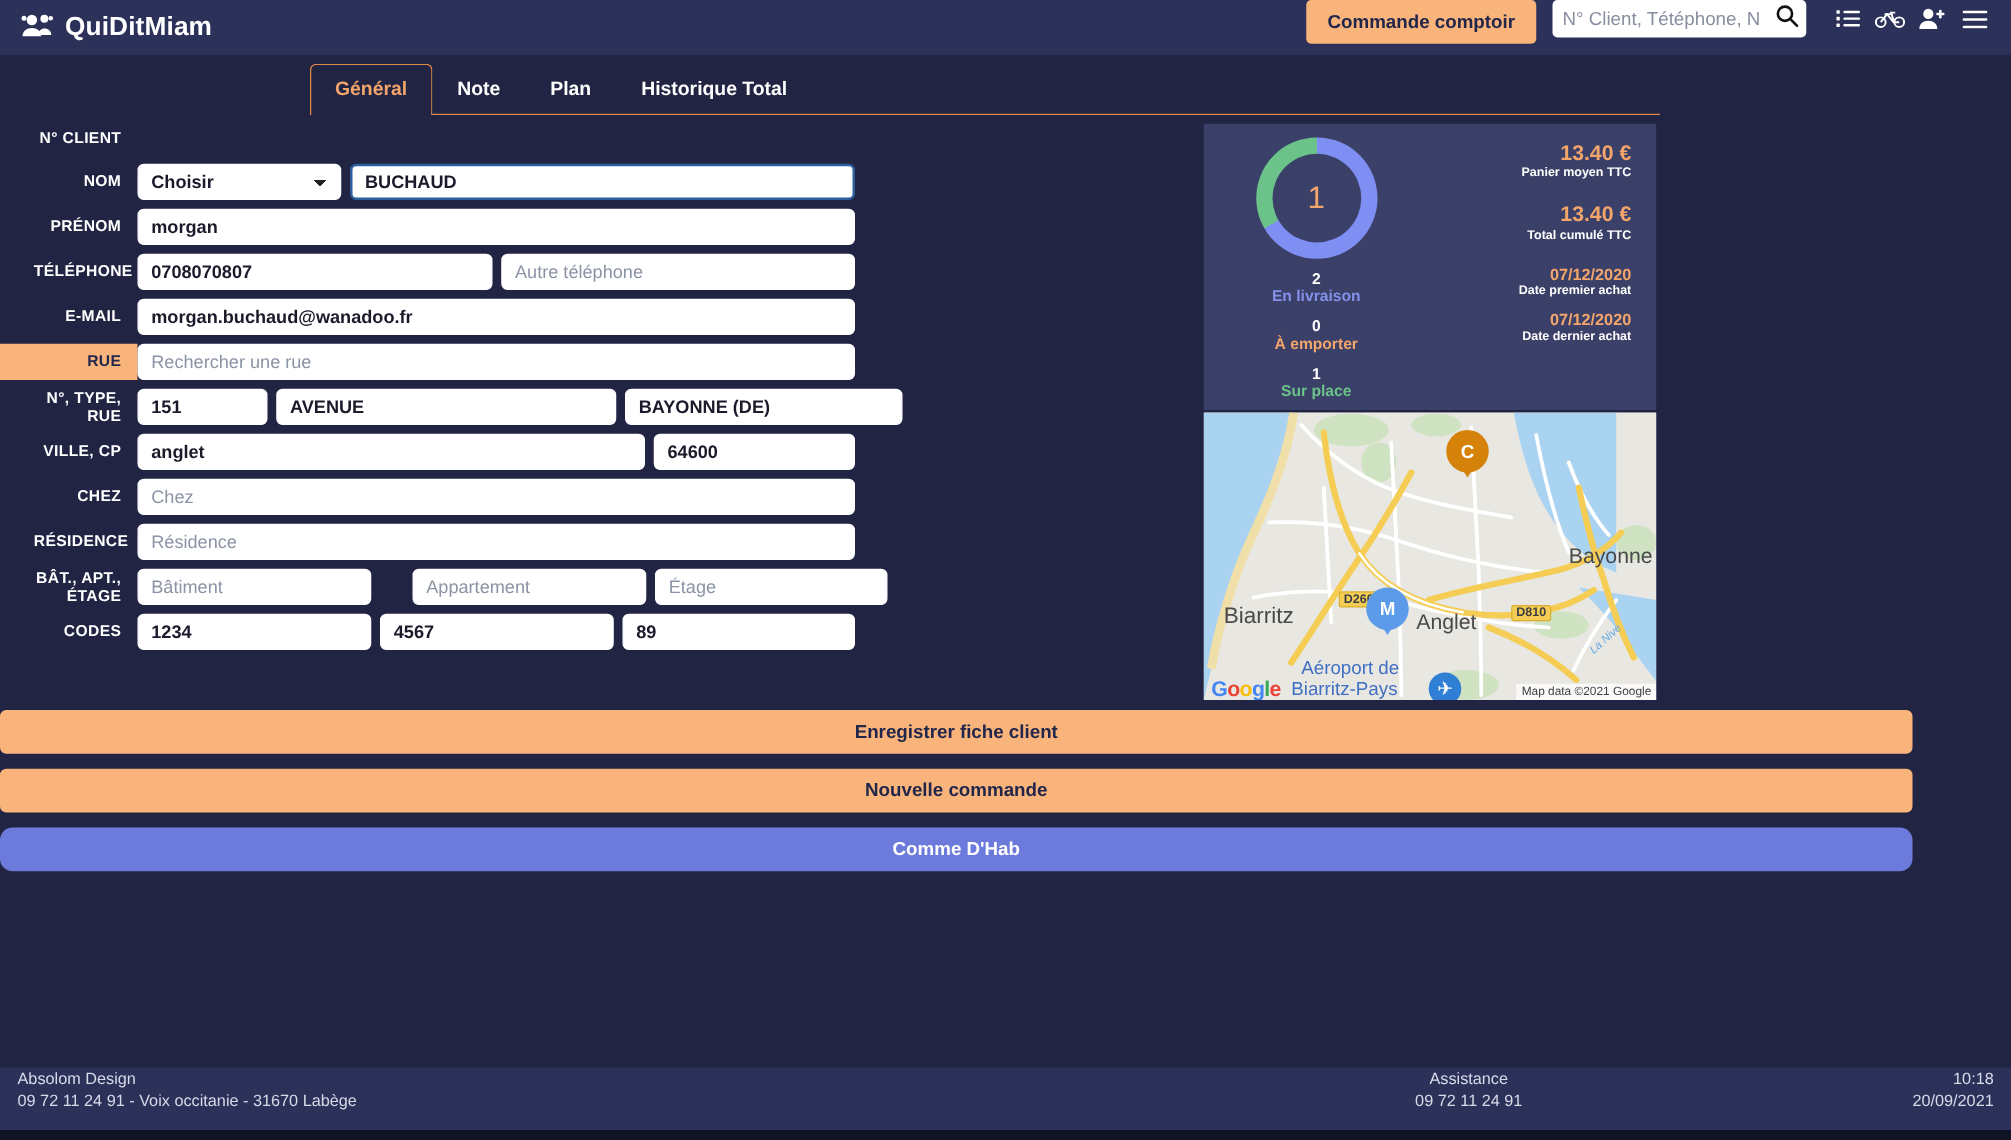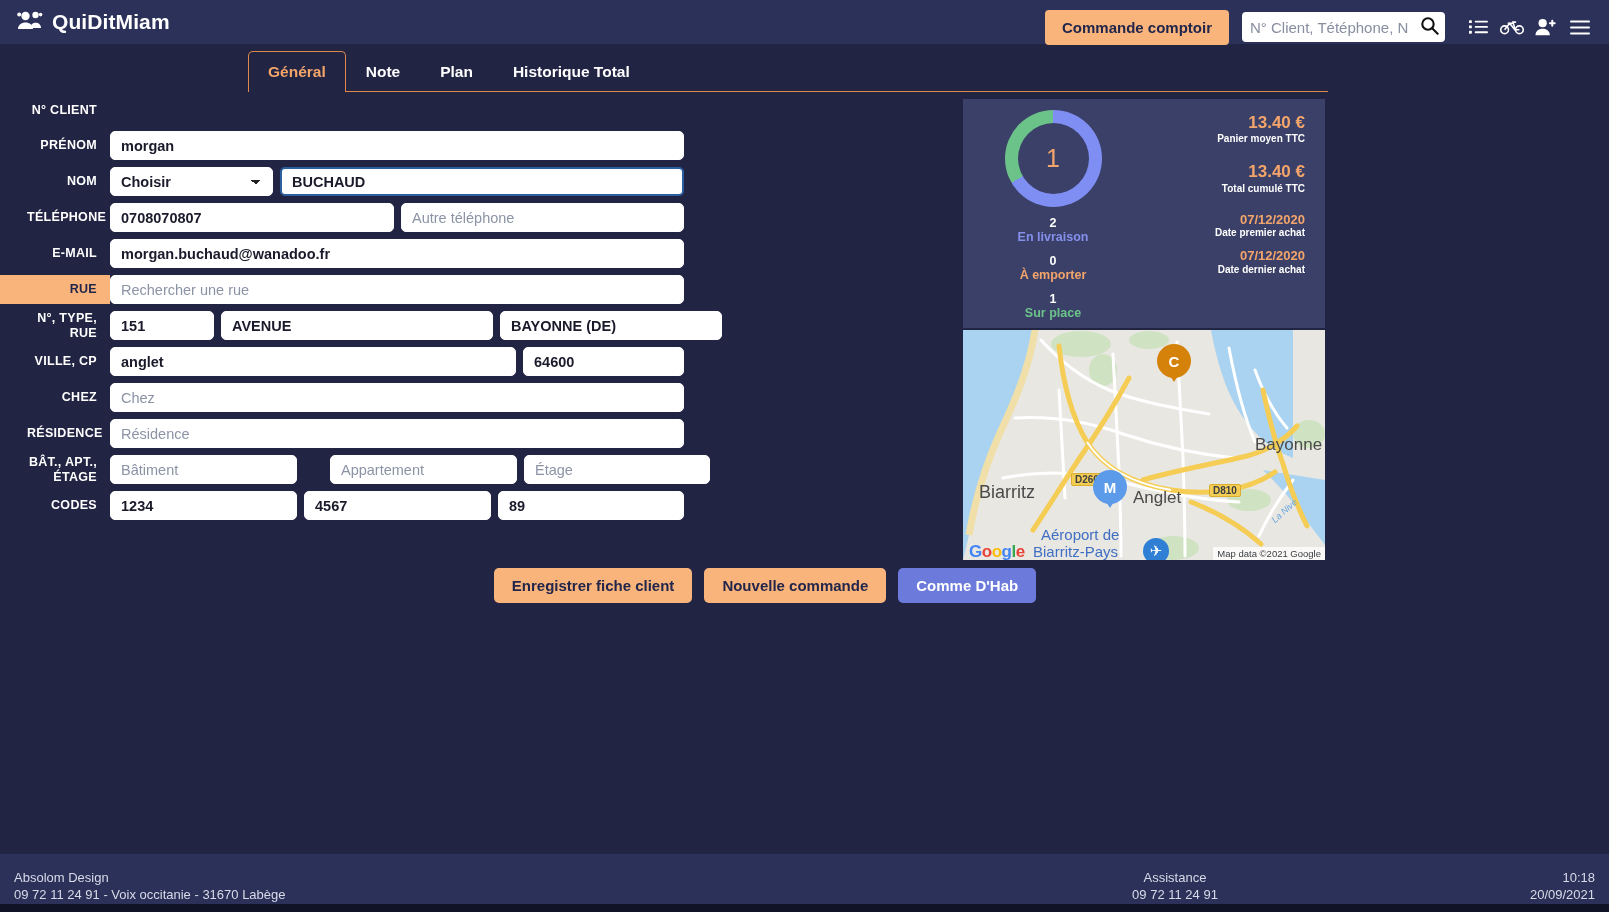--- a/index.html
+++ b/index.html
@@ -20,21 +20,21 @@
   #brand {
     display: flex; align-items: center; gap: 9px;
     margin-left: 17px;
   }
   #brand-title {
     color: #ffffff; font-size: 21px; font-weight: bold;
     letter-spacing: .1px;
   }
   #header-right {
     position: absolute; right: 12px; top: 0; height: 54px;
-    display: flex; align-items: center; gap: 0;
+    display: flex; align-items: flex-start; gap: 0;
   }
   #counter-order-btn {
     background: #f9b47c; color: #22264a;
     font-size: 15px; font-weight: bold;
     border: none; border-radius: 4px;
     padding: 9px 17px; cursor: pointer;
     margin-right: 13px;
     font-family: "Liberation Sans", sans-serif;
   }
   #search-wrap {
@@ -126,30 +126,30 @@
     padding-right: 28px;
   }
   #client-id-val {
     color: #ffffff; font-size: 13.5px; font-weight: bold;
     padding-left: 2px;
   }
 
   
   #action-buttons {
     position: absolute; left: 0; top: 568px; width: 1530px;
-    display: flex; justify-content: center; gap: 12px;
+    display: flex; justify-content: center; gap: 12px; flex-direction: column;
   }
   .abtn {
     border: none; border-radius: 5px;
     font-size: 15px; font-weight: bold;
     padding: 9px 18px; cursor: pointer;
     font-family: "Liberation Sans", sans-serif;
   }
   .abtn.orange { background: #f9b47c; color: #22264a; }
-  .abtn.blue { background: #6c7bdb; color: #ffffff; }
+  .abtn.blue { background: #6c7bdb; color: #ffffff; border-radius: 10px; }
 
   
   #stats-panel {
     position: absolute; left: 963px; top: 99px;
     width: 362px; height: 229px;
     background: #3b4068;
     display: flex; align-items: flex-start;
   }
   #donut-col {
     width: 180px; padding-top: 11px;
@@ -214,21 +214,21 @@
     width: 0; height: 0; margin: -7px auto 0;
     border-left: 7px solid transparent;
     border-right: 7px solid transparent;
   }
 
   
   #app-footer {
     position: absolute; left: 0; bottom: 8px;
     width: 100%; height: 50px;
     background: #2b3159;
-    display: flex; align-items: flex-end;
+    display: flex; align-items: flex-start;
     color: #d8dae8; font-size: 13px;
   }
   #footer-left { margin-left: 14px; line-height: 1.35; }
   #footer-assist { position: absolute; left: 1060px; text-align: center; width: 230px; line-height: 1.35; }
   #footer-time { position: absolute; right: 14px; text-align: right; line-height: 1.35; }
   #bottom-strip {
     position: absolute; left: 0; bottom: 0; width: 100%; height: 8px;
     background: #101225;
   }
 </style>
@@ -307,33 +307,33 @@
   <div class="tab">Historique Total</div>
 </div>
 
 <div id="form-area">
 
   <div class="frow">
     <div class="flabel flabel-pad">N° CLIENT</div>
   </div>
 
   <div class="frow">
-    <div class="flabel flabel-pad">PRÉNOM</div>
-    <div class="fields">
-      <input class="inp" style="width: 574px;" value="morgan">
-    </div>
-  </div>
-
-  <div class="frow">
     <div class="flabel flabel-pad">NOM</div>
     <div class="fields">
       <select class="inp" style="width:163px">
         <option>Choisir</option>
       </select>
       <input class="inp focused" style="width: 404px;" value="BUCHAUD">
+    </div>
+  </div>
+
+  <div class="frow">
+    <div class="flabel flabel-pad">PRÉNOM</div>
+    <div class="fields">
+      <input class="inp" style="width: 574px;" value="morgan">
     </div>
   </div>
 
   <div class="frow">
     <div class="flabel flabel-pad">TÉLÉPHONE</div>
     <div class="fields">
       <input class="inp" style="width: 284px;" value="0708070807">
       <input class="inp" style="width: 283px;" placeholder="Autre téléphone">
     </div>
   </div>

